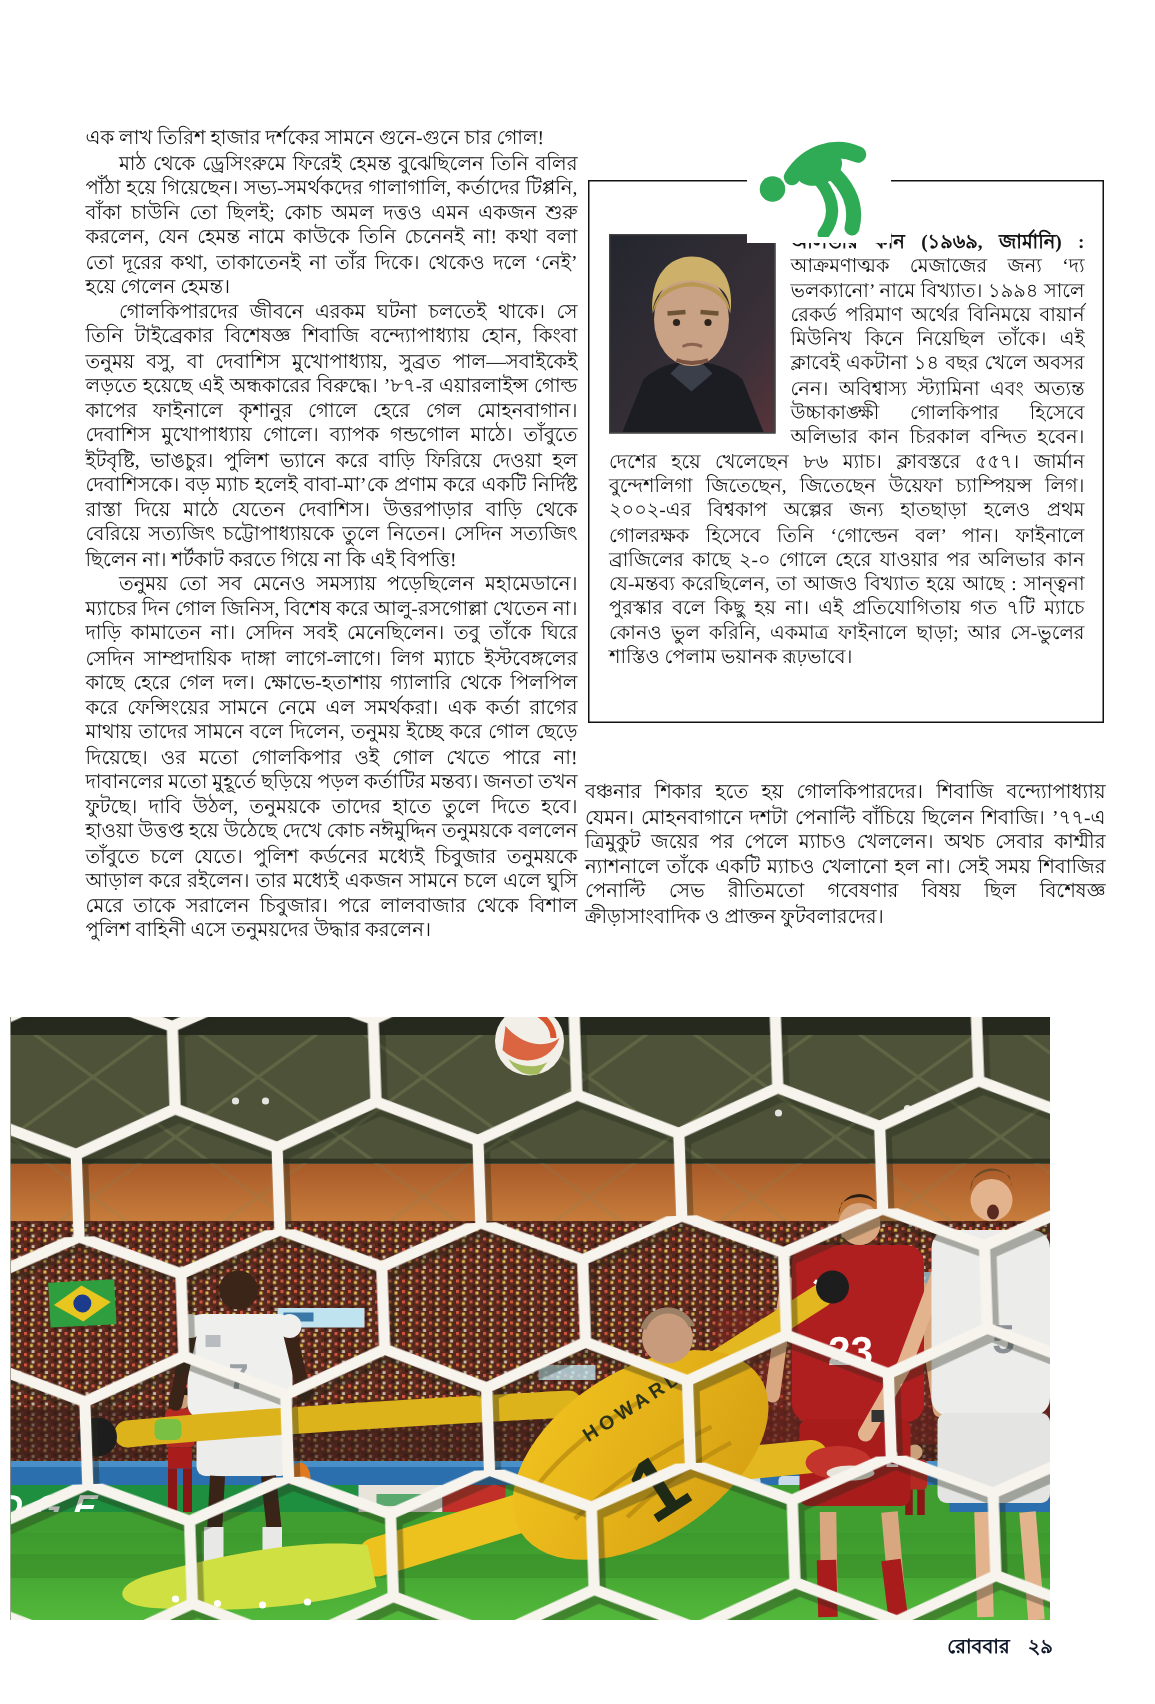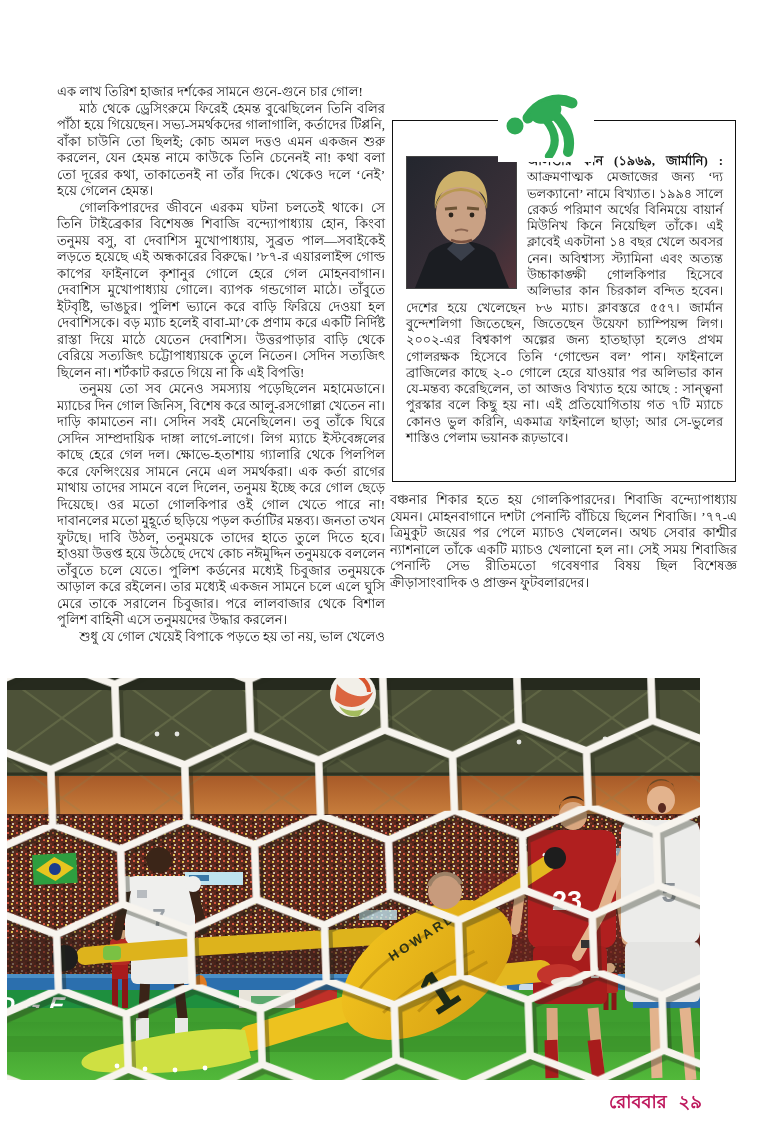--- a/index.html
+++ b/index.html
@@ -1,50 +1,49 @@
 <!DOCTYPE html>
 <html><head>
 <meta charset="utf-8">
 <style>
   html,body{margin:0;padding:0;background:#ffffff;}
   .page{position:relative;width:770px;height:1136px;background:#fff;overflow:hidden;
         font-family:"Liberation Serif", serif;color:#141414;margin-top:28px;}
   .col{position:absolute;text-align:justify;font-size:13.1px;line-height:16.5px;}
   .col-left{left:57px;top:56px;width:328px;}
-  .col-right{left:390px;top:464px;width:347px;}
+  .col-right{left:390px;top:492px;width:347px;}
   .col p{margin:0;}
   .ind{text-indent:1.7em;}
   
   .infobox{position:absolute;left:392px;top:92px;width:344px;height:362px;
            border:1.5px solid #111;box-sizing:border-box;}
   .box-inner{padding:32px 12px 8px 13px;text-align:justify;font-size:12.9px;line-height:16.3px;}
   .box-inner b{font-weight:bold;}
   .kahn{float:left;width:109px;height:131px;border:1px solid #444;margin:3px 10px 2px 0;
         background:#23262c;}
   .logo-wrap{position:absolute;left:498px;top:56px;width:96px;height:78px;background:#fff;
              display:flex;align-items:center;justify-content:center;}
   
   .photo{position:absolute;left:7px;top:650px;width:693px;height:402px;overflow:hidden;
          background:#4d5238;}
   
   .folio{position:absolute;left:556px;top:1060px;width:146px;text-align:right;
-         font-size:18px;font-weight:bold;color:#be185d;font-family:"Liberation Serif",serif;}
+         font-size:13px;font-weight:bold;color:#0f172a;font-family:"Liberation Serif",serif;}
   .folio .num{margin-left:12px;}
 </style>
 </head>
 <body>
 
 <div class="page">
 
   <div class="col col-left">
     <p>এক লাখ তিরিশ হাজার দর্শকের সামনে গুনে-গুনে চার গোল!</p>
     <p class="ind">মাঠ থেকে ড্রেসিংরুমে ফিরেই হেমন্ত বুঝেছিলেন তিনি বলির পাঁঠা হয়ে গিয়েছেন। সভ্য-সমর্থকদের গালাগালি, কর্তাদের টিপ্পনি, বাঁকা চাউনি তো ছিলই; কোচ অমল দত্তও এমন একজন শুরু করলেন, যেন হেমন্ত নামে কাউকে তিনি চেনেনই না! কথা বলা তো দূরের কথা, তাকাতেনই না তাঁর দিকে। থেকেও দলে ‘নেই’ হয়ে গেলেন হেমন্ত।</p>
     <p class="ind">গোলকিপারদের জীবনে এরকম ঘটনা চলতেই থাকে। সে তিনি টাইব্রেকার বিশেষজ্ঞ শিবাজি বন্দ্যোপাধ্যায় হোন, কিংবা তনুময় বসু, বা দেবাশিস মুখোপাধ্যায়, সুব্রত পাল—সবাইকেই লড়তে হয়েছে এই অন্ধকারের বিরুদ্ধে। ’৮৭-র এয়ারলাইন্স গোল্ড কাপের ফাইনালে কৃশানুর গোলে হেরে গেল মোহনবাগান। দেবাশিস মুখোপাধ্যায় গোলে। ব্যাপক গন্ডগোল মাঠে। তাঁবুতে ইটবৃষ্টি, ভাঙচুর। পুলিশ ভ্যানে করে বাড়ি ফিরিয়ে দেওয়া হল দেবাশিসকে। বড় ম্যাচ হলেই বাবা-মা’কে প্রণাম করে একটি নির্দিষ্ট রাস্তা দিয়ে মাঠে যেতেন দেবাশিস। উত্তরপাড়ার বাড়ি থেকে বেরিয়ে সত্যজিৎ চট্টোপাধ্যায়কে তুলে নিতেন। সেদিন সত্যজিৎ ছিলেন না। শর্টকাট করতে গিয়ে না কি এই বিপত্তি!</p>
     <p class="ind">তনুময় তো সব মেনেও সমস্যায় পড়েছিলেন মহামেডানে। ম্যাচের দিন গোল জিনিস, বিশেষ করে আলু-রসগোল্লা খেতেন না। দাড়ি কামাতেন না। সেদিন সবই মেনেছিলেন। তবু তাঁকে ঘিরে সেদিন সাম্প্রদায়িক দাঙ্গা লাগে-লাগে। লিগ ম্যাচে ইস্টবেঙ্গলের কাছে হেরে গেল দল। ক্ষোভে-হতাশায় গ্যালারি থেকে পিলপিল করে ফেন্সিংয়ের সামনে নেমে এল সমর্থকরা। এক কর্তা রাগের মাথায় তাদের সামনে বলে দিলেন, তনুময় ইচ্ছে করে গোল ছেড়ে দিয়েছে। ওর মতো গোলকিপার ওই গোল খেতে পারে না! দাবানলের মতো মুহূর্তে ছড়িয়ে পড়ল কর্তাটির মন্তব্য। জনতা তখন ফুটছে। দাবি উঠল, তনুময়কে তাদের হাতে তুলে দিতে হবে। হাওয়া উত্তপ্ত হয়ে উঠেছে দেখে কোচ নঈমুদ্দিন তনুময়কে বললেন তাঁবুতে চলে যেতে। পুলিশ কর্ডনের মধ্যেই চিবুজার তনুময়কে আড়াল করে রইলেন। তার মধ্যেই একজন সামনে চলে এলে ঘুসি মেরে তাকে সরালেন চিবুজার। পরে লালবাজার থেকে বিশাল পুলিশ বাহিনী এসে তনুময়দের উদ্ধার করলেন।</p>
-    <p class="ind">শুধু যে গোল খেয়েই বিপাকে পড়তে হয় তা নয়, ভাল খেলেও</p>
   </div>
 
   <div class="infobox">
     <div class="box-inner">
       <div class="kahn">
         <svg width="109" height="131" viewBox="0 0 109 131">
           <defs>
             <linearGradient id="bgk" x1="0" y1="0" x2="1" y2="1">
               <stop offset="0" stop-color="#23262e"></stop>
                 <stop offset="0.7" stop-color="#3a3038"></stop>

